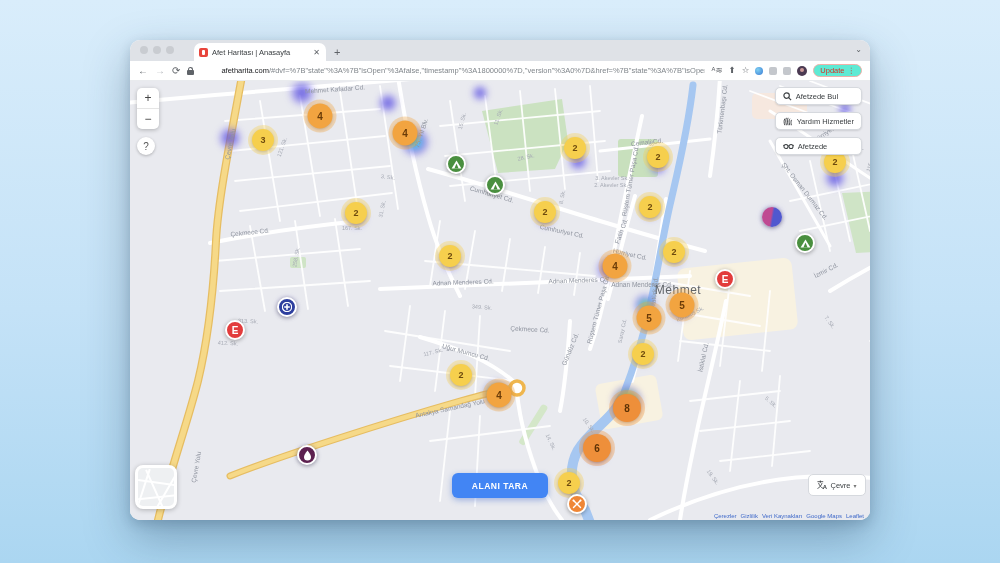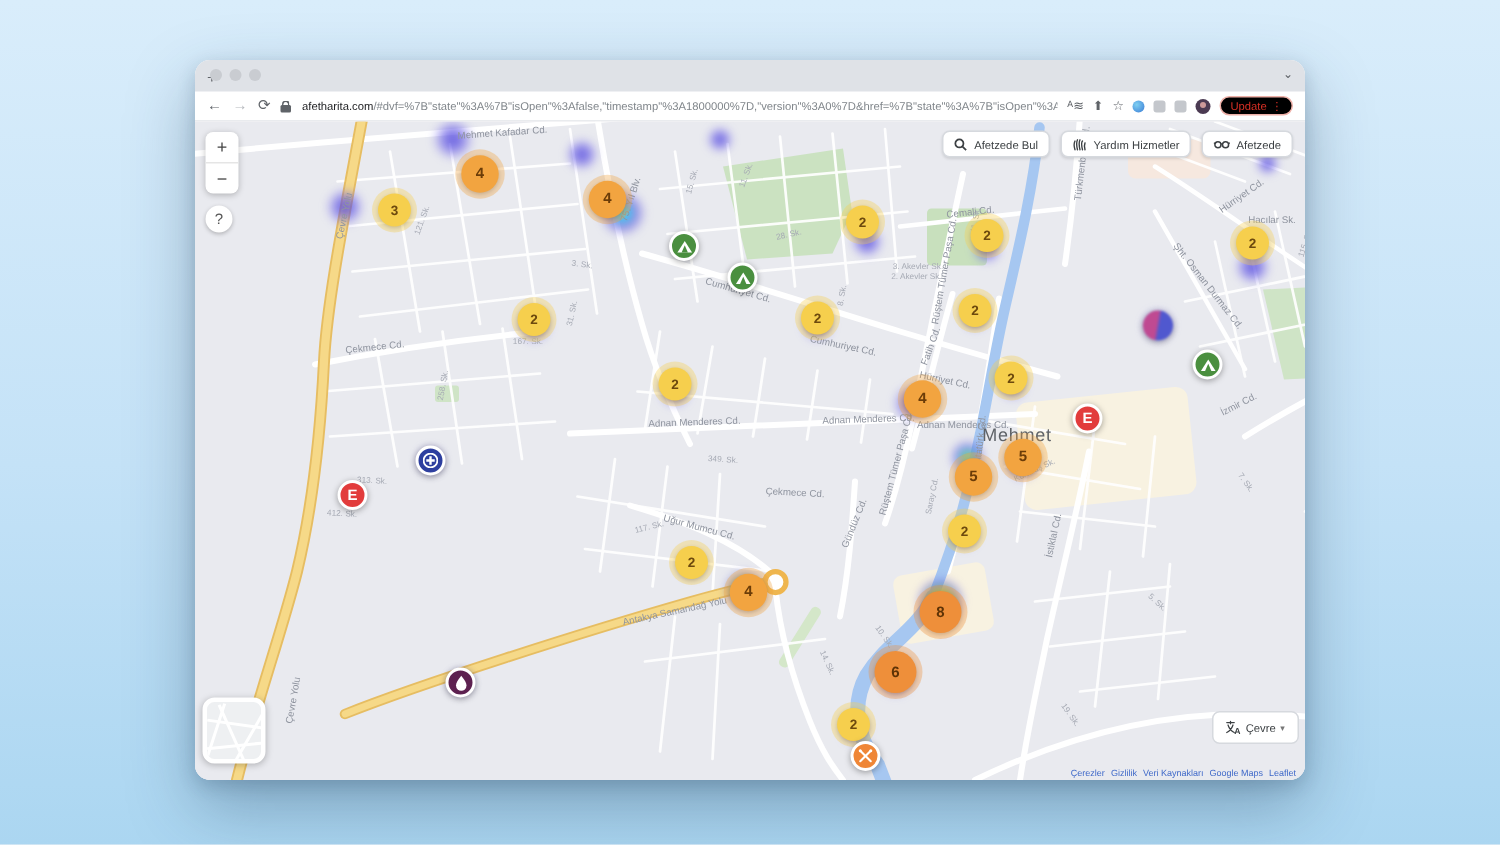--- a/index.html
+++ b/index.html
@@ -29,30 +29,30 @@
   .tab-close { font-size:8px; color:#5f6368; padding:0 1px; }
   .newtab { font-size:11px; color:#5f6368; margin-left:8px; line-height:18px; }
   .tab-chevron { position:absolute; right:8px; top:5px; font-size:8px; color:#5f6368; }
   .navbar { height:20px; background:#fff; border-bottom:1px solid #e9ebee; display:flex; align-items:center; padding:0 8px; gap:7px; }
   .nav-ic { font-size:10px; color:#5f6368; line-height:1; }
   .nav-ic.dim { color:#b6b9be; }
   .lock { width:7px; height:8px; position:relative; flex:none; }
   .lock b { position:absolute; left:0; right:0; bottom:0; height:5px; background:#5f6368; border-radius:1px; }
   .lock i { position:absolute; left:1px; top:0; width:5px; height:5px; border:1px solid #5f6368; border-bottom:none; border-radius:3px 3px 0 0; }
   .urltext { font-size:7.5px; color:#80868b; white-space:nowrap; overflow:hidden; flex:1; }
-  .urltext .dom { color:#202124; }
+  .urltext .dom { color:#202124;margin-left:20px; }
   .nav-right { display:flex; align-items:center; gap:6px; }
   .mini-ic { font-size:8.5px; color:#5f6368; line-height:1; }
   .ext-dot { width:8px; height:8px; border-radius:50%; background:radial-gradient(circle at 35% 35%,#7fd0f2,#3a7bd5); }
   .ext-sq { width:8px; height:8px; border-radius:2px; background:#c4c7cc; }
   .avatar { width:10px; height:10px; border-radius:50%; background:#4b3a52; position:relative; }
   .avatar:after { content:""; position:absolute; left:3px; top:2px; width:4px; height:4px; border-radius:50%; background:#c99; }
   .update-btn {
     border:1px solid #eeb0a8; border-radius:9px; color:#d93025; font-size:7.5px;
-    padding:1px 6px; display:flex; align-items:center; gap:3px; background:#000000;
+    padding:1px 6px; display:flex; align-items:center; gap:3px; background:#5eead4;
   }
   
   .map { position:relative; width:740px; height:439px; background:#e9eaef; overflow:hidden; }
   .map svg text { font-family:"Liberation Sans",sans-serif; }
   .layer { position:absolute; left:0; top:0; width:100%; height:100%; pointer-events:none; }
   .heat { position:absolute; border-radius:50%; filter:blur(3px); transform:translate(-50%,-50%); }
   .slabel { position:absolute; color:#8f949f; white-space:nowrap; transform:translate(-50%,-50%); }
   .slabel.md { font-size:6.5px; }
   .slabel.sm { font-size:5.5px; color:#a6aab4; }
   .slabel.city { font-size:12px; color:#5f6368; letter-spacing:.5px; }
@@ -67,21 +67,21 @@
     position:absolute; width:20px; height:20px; border-radius:50%; border:2px solid #fff;
     transform:translate(-50%,-50%); display:flex; align-items:center; justify-content:center;
     box-shadow:0 1px 4px rgba(0,0,0,.35); color:#fff; font-weight:bold; font-size:10px;
   }
   .map-ui { position:absolute; pointer-events:auto; }
   .zoomctl { left:7px; top:7px; width:22px; background:#fff; border-radius:5px; box-shadow:0 1px 4px rgba(0,0,0,.25); text-align:center; }
   .zoomctl div { font-size:12px; color:#444; line-height:20px; }
   .zoomctl div:first-child { border-bottom:1px solid #e5e5e5; }
   .helpbtn { left:7px; top:56px; width:18px; height:18px; border-radius:50%; background:#fff;
     box-shadow:0 1px 3px rgba(0,0,0,.25); font-size:10px; color:#555; display:flex; align-items:center; justify-content:center; }
-  .topbtns { right:8px; top:6px; display:flex; gap:7px; }
+  .topbtns { right:8px; top:6px; display:flex; gap:7px;flex-direction:column; }
   .pillbtn { background:#fff; border:1px solid #d6d9de; border-radius:5px; height:18px;
     display:flex; align-items:center; gap:4px; padding:0 7px; font-size:7.5px; color:#3c4043; box-shadow:0 1px 2px rgba(0,0,0,.12); white-space:nowrap; }
   .scanbtn { left:322px; top:392px; width:96px; height:25px; background:#4285f4; border:none; border-radius:6px;
     color:#fff; font-size:8.5px; font-weight:bold; letter-spacing:.5px; box-shadow:0 2px 6px rgba(40,90,200,.4);
     display:flex; align-items:center; justify-content:center; }
   .langbtn { left:678px; top:393px; width:58px; height:22px; background:#fff; border:1px solid #d6d9de; border-radius:5px;
     display:flex; align-items:center; justify-content:center; gap:3px; font-size:7.5px; color:#3c4043; }
   .attrib { right:6px; bottom:1px; font-size:6px; color:#3f69c9; display:flex; gap:4px; }
   .minimap { left:5px; top:384px; width:42px; height:44px; background:#eef0f2; border:3px solid #fff; border-radius:8px;
     box-shadow:0 1px 5px rgba(0,0,0,.25); overflow:hidden; }
@@ -90,20 +90,25 @@
 </head>
 <body>
 
 <div class="window">
 
   <div class="tabbar">
     <div class="lights">
       <span class="light"></span>
       <span class="light"></span>
       <span class="light"></span>
+    </div>
+    <div class="tab">
+      <span class="favicon"></span>
+      <span class="tab-title">Afet Haritası | Anasayfa</span>
+      <span class="tab-close">✕</span>
     </div>
     <span class="newtab">+</span>
     <span class="tab-chevron">⌄</span>
   </div>
 
   <div class="navbar">
     <span class="nav-ic">←</span>
     <span class="nav-ic dim">→</span>
     <span class="nav-ic">⟳</span>
     <span class="lock">
@@ -429,20 +434,21 @@
             <circle cx="3.5" cy="5" r="2.4" fill="none" stroke="#3c4043" stroke-width="1.2"></circle>
             <circle cx="9.5" cy="5" r="2.4" fill="none" stroke="#3c4043" stroke-width="1.2"></circle>
             <line x1="5.9" y1="4.4" x2="7.1" y2="4.4" stroke="#3c4043" stroke-width="1.1"></line>
             <line x1="0.2" y1="3.4" x2="1.4" y2="4.2" stroke="#3c4043" stroke-width="1.1"></line>
             <line x1="12.8" y1="3.4" x2="11.6" y2="4.2" stroke="#3c4043" stroke-width="1.1"></line>
           </svg>
         <span>Afetzede</span>
       </div>
     </div>
 
+    <div class="map-ui scanbtn">ALANI TARA</div>
 
     <div class="map-ui langbtn">
       <svg width="10" height="10" viewBox="0 0 12 12">
           <path d="M1,2 h6 M4,1 v2 M2,4 c1,3 3,5 5,6 M6,4 c-1,3 -3,5 -5,6" stroke="#3c4043" stroke-width="1" fill="none" stroke-linecap="round"></path>
           <text x="7" y="11" font-size="7" fill="#3c4043" font-family="Liberation Sans" font-weight="bold">A</text>
         </svg>
       <span>Çevre</span>
       <span style="font-size:6px;color:#777">▾</span>
     </div>
 

